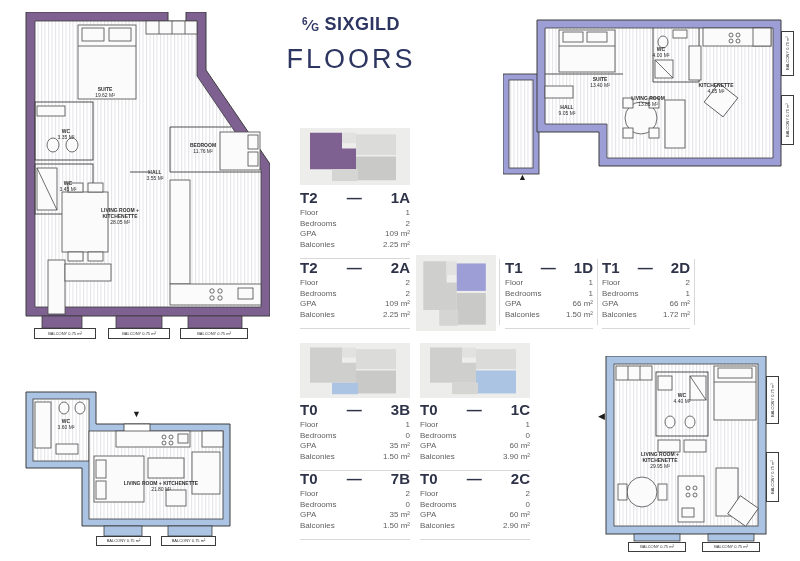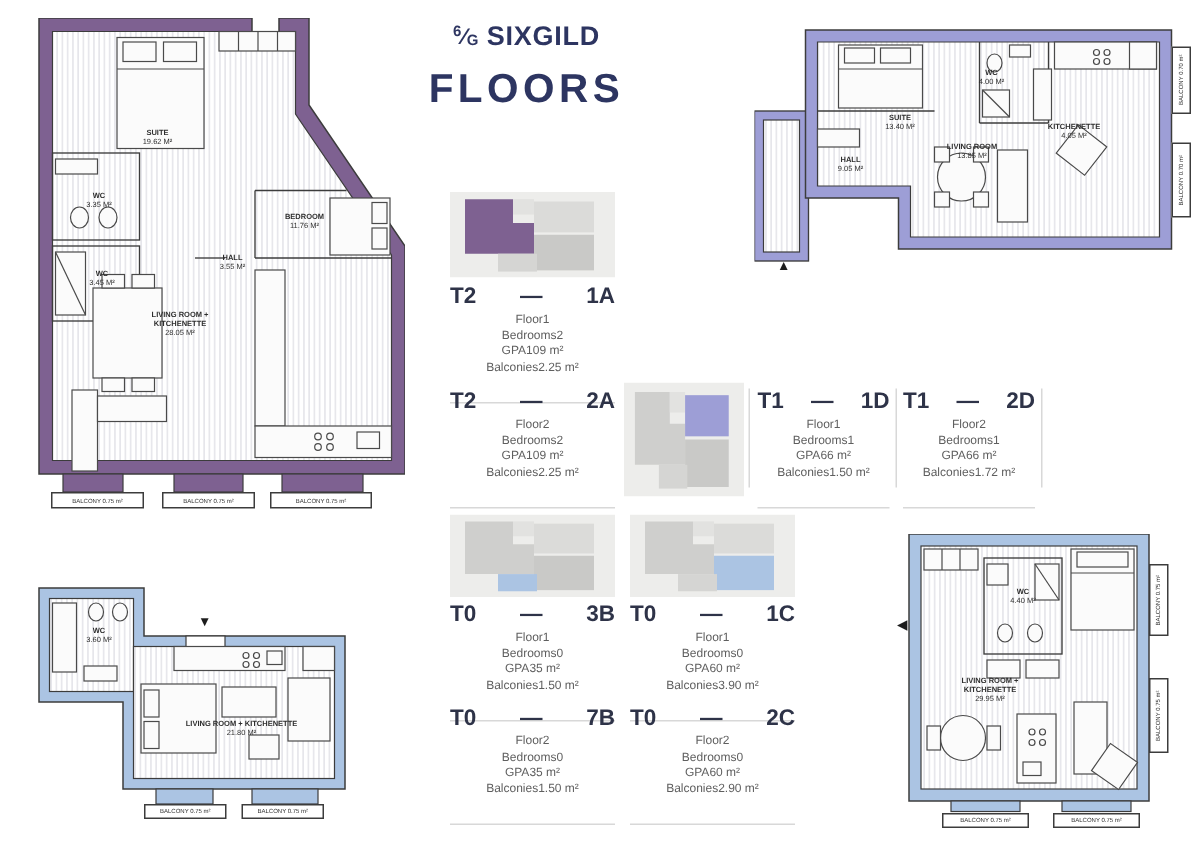--- a/index.html
+++ b/index.html
@@ -7,31 +7,31 @@
   body{font-family:"Liberation Sans",sans-serif;color:#333}
   .page{position:relative;width:800px;height:561px;background:#ffffff;overflow:hidden}
 
   
   .brand{position:absolute;left:283px;top:14px;width:136px;text-align:center;color:#2d3561}
   .brand-line{display:flex;align-items:center;justify-content:center;gap:5px;font-weight:700;font-size:18px;letter-spacing:.5px}
   .logo-mark{display:inline-flex;align-items:center;font-weight:700}
   .logo-mark .num{font-size:10px;align-self:flex-start;line-height:8px}
   .logo-mark .slash{font-size:15px;line-height:14px}
   .logo-mark .den{font-size:10px;align-self:flex-end;line-height:8px}
-  .floors-word{font-size:27px;font-weight:700;letter-spacing:3px;margin-top:9px}
+  .floors-word{font-size:27px;font-weight:400;letter-spacing:3px;margin-top:9px}
   .floors-range{font-size:24px;font-weight:700;letter-spacing:2px;margin-top:5px}
 
   
   .watermark{position:absolute;left:251px;top:258px;font-size:45px;font-weight:700;color:#8d8d8d;opacity:.5;z-index:40;letter-spacing:-1px}
 
   
-  .spec{position:absolute;width:110px;padding-bottom:18px;border-bottom:1px solid #d8d8d8;color:#5f5f5f;z-index:5}
+  .spec{position:absolute;width:110px;padding-bottom:8px;border-bottom:1px solid #d8d8d8;color:#5f5f5f;z-index:5}
   .spec.narrow{width:88px}
   .spec-title{display:flex;justify-content:space-between;align-items:baseline;font-size:15px;font-weight:700;color:#2e3348;margin-bottom:2px}
-  .spec-row{display:flex;justify-content:center;font-size:8px;line-height:10.5px}
+  .spec-row{display:flex;justify-content:space-between;font-size:8px;line-height:10.5px}
   .vrule{position:absolute;width:1px;height:66px;background:#d8d8d8}
 
   
   .thumb{position:absolute;z-index:4}
   .thumb svg{display:block;width:100%;height:100%}
 
   
   .plan{position:absolute}
   .plan > svg{position:absolute;left:0;top:0;width:100%;height:100%}
   .rlabel{position:absolute;transform:translate(-50%,-50%);text-align:center;font-size:5px;line-height:6px;color:#2e2e2e;text-transform:uppercase;z-index:6;letter-spacing:0}

